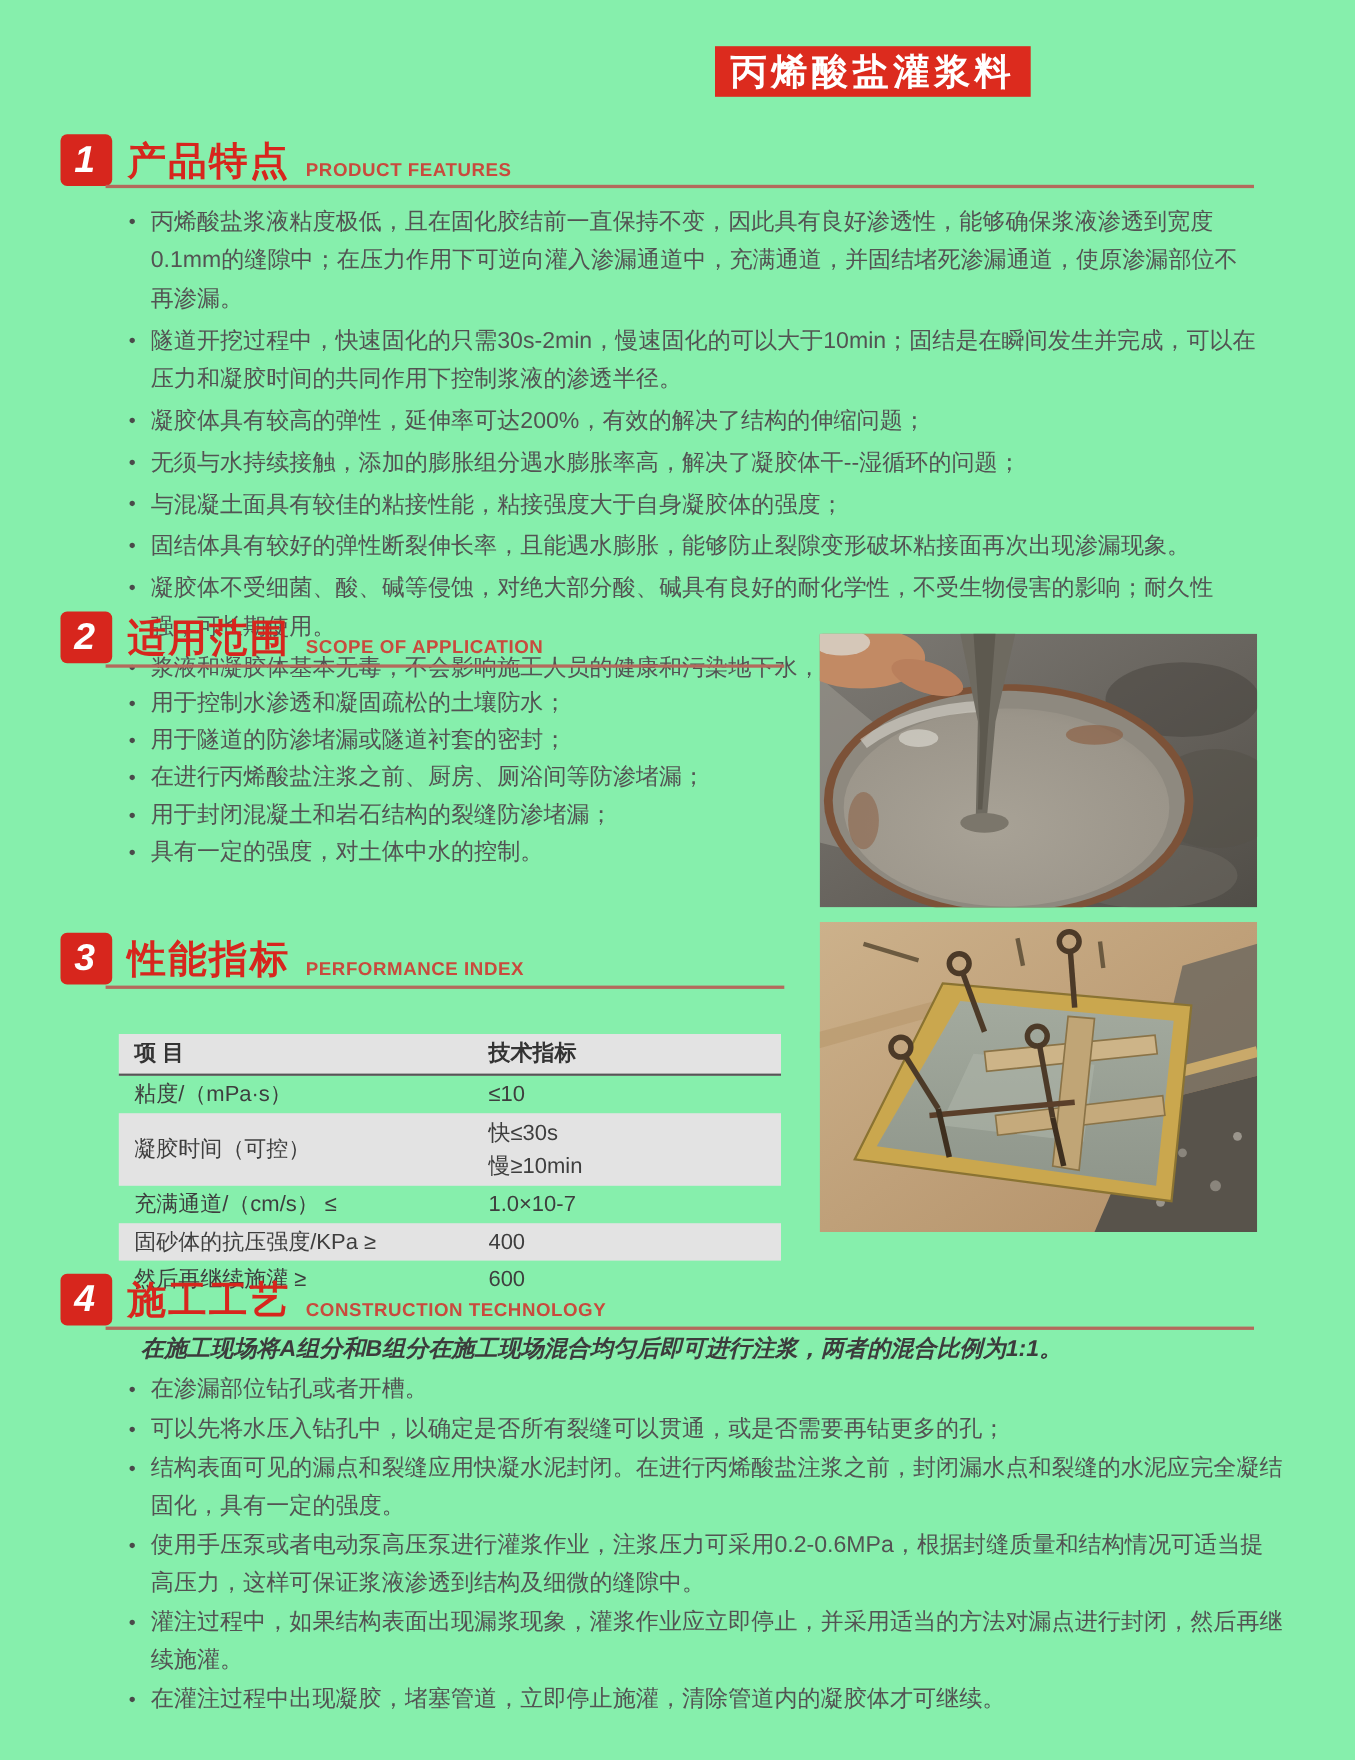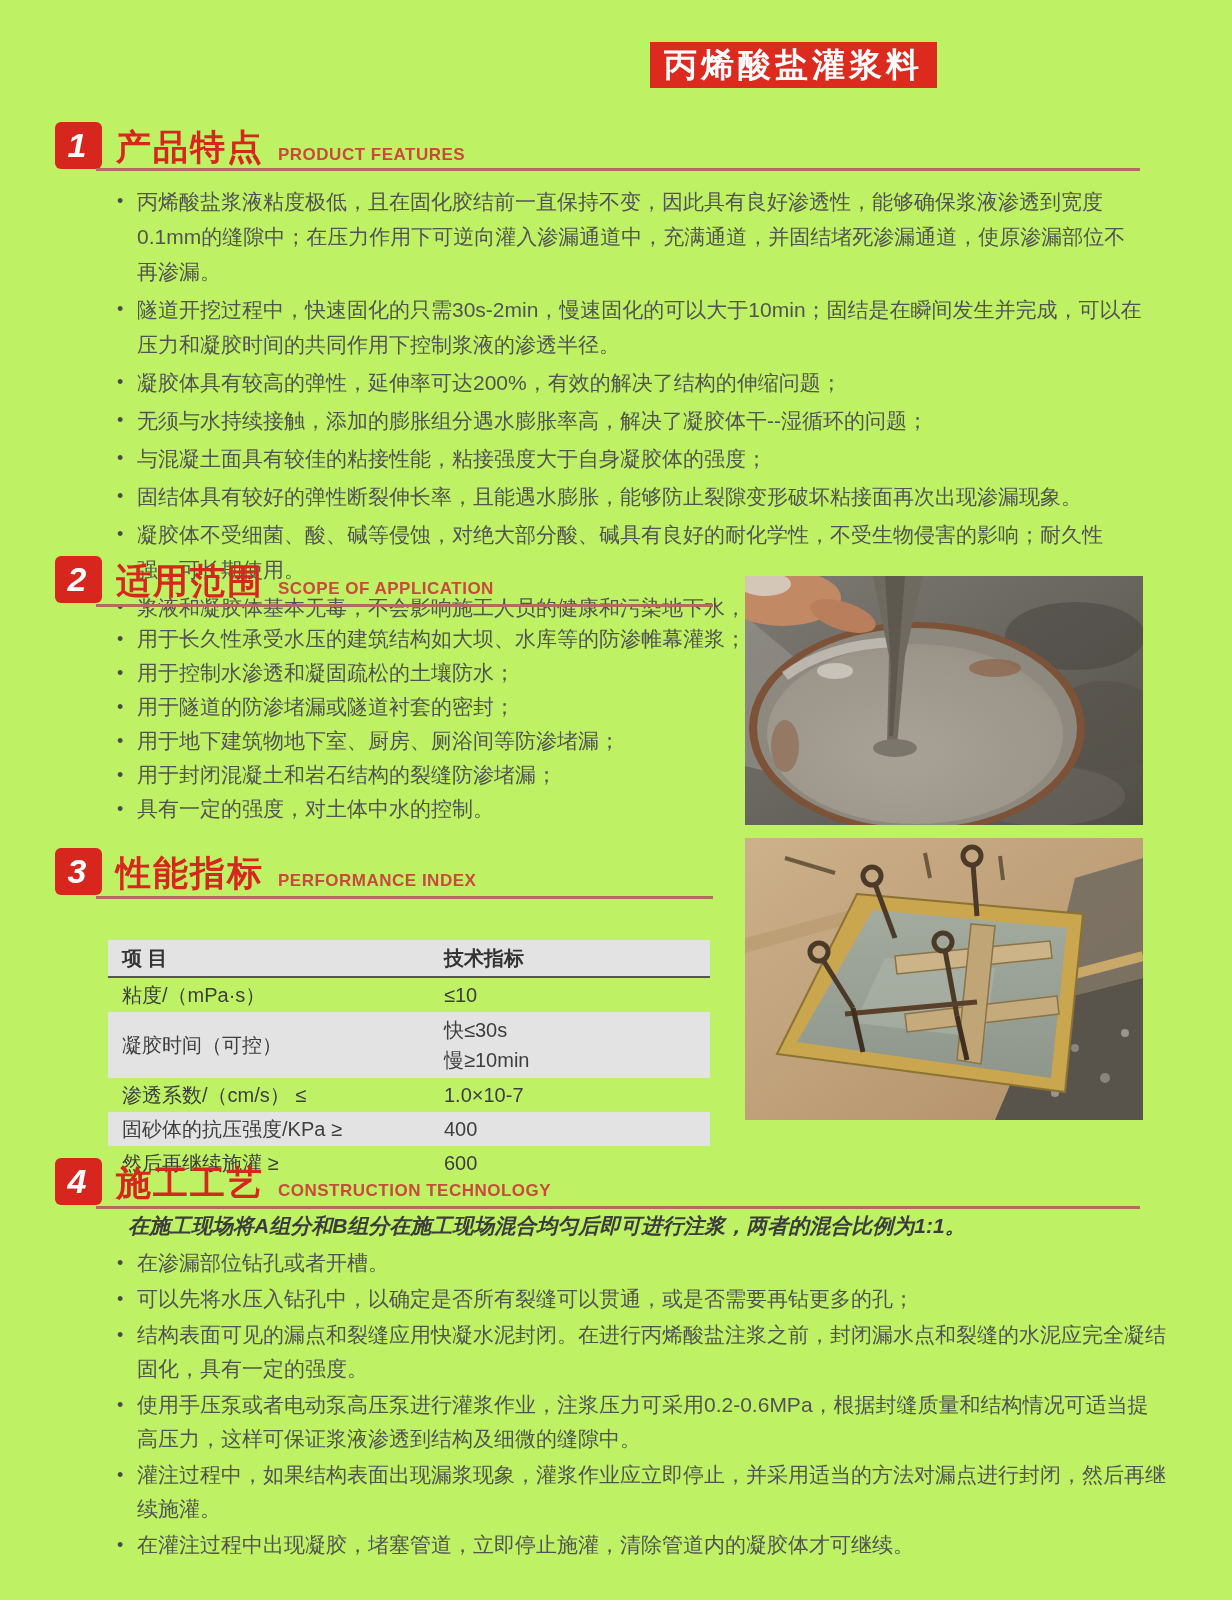--- a/index.html
+++ b/index.html
@@ -1,16 +1,16 @@
 <!DOCTYPE html>
 <html><head>
 <meta charset="utf-8">
 <style>
   html,body{margin:0;padding:0;background:#ffffff;}
-  .page{position:relative;width:1232px;height:1600px;background:#bef264;overflow:hidden;
+  .page{position:relative;width:1232px;height:1600px;background:#86efac;overflow:hidden;
         font-family:"Liberation Sans","DejaVu Sans",sans-serif;color:#4f4f4f;}
 
   
   .banner{position:absolute;left:650px;top:42px;height:46px;line-height:46px;
           background:#dc2b1e;color:#fff;font-size:33px;font-weight:bold;
           letter-spacing:4px;padding:0 14px;}
 
   
   .sec-header{position:absolute;left:55px;display:flex;align-items:flex-end;gap:14px;}
   .badge{width:47px;height:47px;background:#d7261d;color:#fff;border-radius:6px;
@@ -77,24 +77,23 @@
       <li>浆液和凝胶体基本无毒，不会影响施工人员的健康和污染地下水，属于环保型产品。</li>
     </ul>
 
   <div class="sec-header" style="top:556px;">
     <span class="badge">2</span>
     <h2 class="sec-title">适用范围</h2>
     <span class="sec-sub">SCOPE OF APPLICATION</span>
   </div>
   <div class="rule short" style="top:604px;"></div>
   <ul class="bullets" id="scope-list">
-      <li>用于长久性承受水压的建筑结构如大坝、水库等的防渗帷幕灌浆；</li>
       <li>用于控制水渗透和凝固疏松的土壤防水；</li>
       <li>用于隧道的防渗堵漏或隧道衬套的密封；</li>
-      <li>用于地下建筑物地下室、厨房、厕浴间等防渗堵漏；</li>
+      <li>在进行丙烯酸盐注浆之前、厨房、厕浴间等防渗堵漏；</li>
       <li>用于封闭混凝土和岩石结构的裂缝防渗堵漏；</li>
       <li>具有一定的强度，对土体中水的控制。</li>
     </ul>
 
   <div class="photo" id="photo1">
     <svg viewBox="0 0 398 249" preserveAspectRatio="none">
       <defs>
         <linearGradient id="floor" x1="0" y1="0" x2="1" y2="1">
           <stop offset="0" stop-color="#7d7a74"></stop>
             <stop offset="0.55" stop-color="#66625c"></stop>
@@ -163,21 +162,21 @@
         <div class="tcell c0">
           <div>凝胶时间（可控）</div>
         </div>
         <div class="tcell c1">
           <div>快≤30s</div>
           <div>慢≥10min</div>
         </div>
       </div>
       <div class="trow ">
         <div class="tcell c0">
-          <div>渗透系数/（cm/s）  ≤</div>
+          <div>充满通道/（cm/s）  ≤</div>
         </div>
         <div class="tcell c1">
           <div>1.0×10-7</div>
         </div>
       </div>
       <div class="trow alt ">
         <div class="tcell c0">
           <div>固砂体的抗压强度/KPa ≥</div>
         </div>
         <div class="tcell c1">

